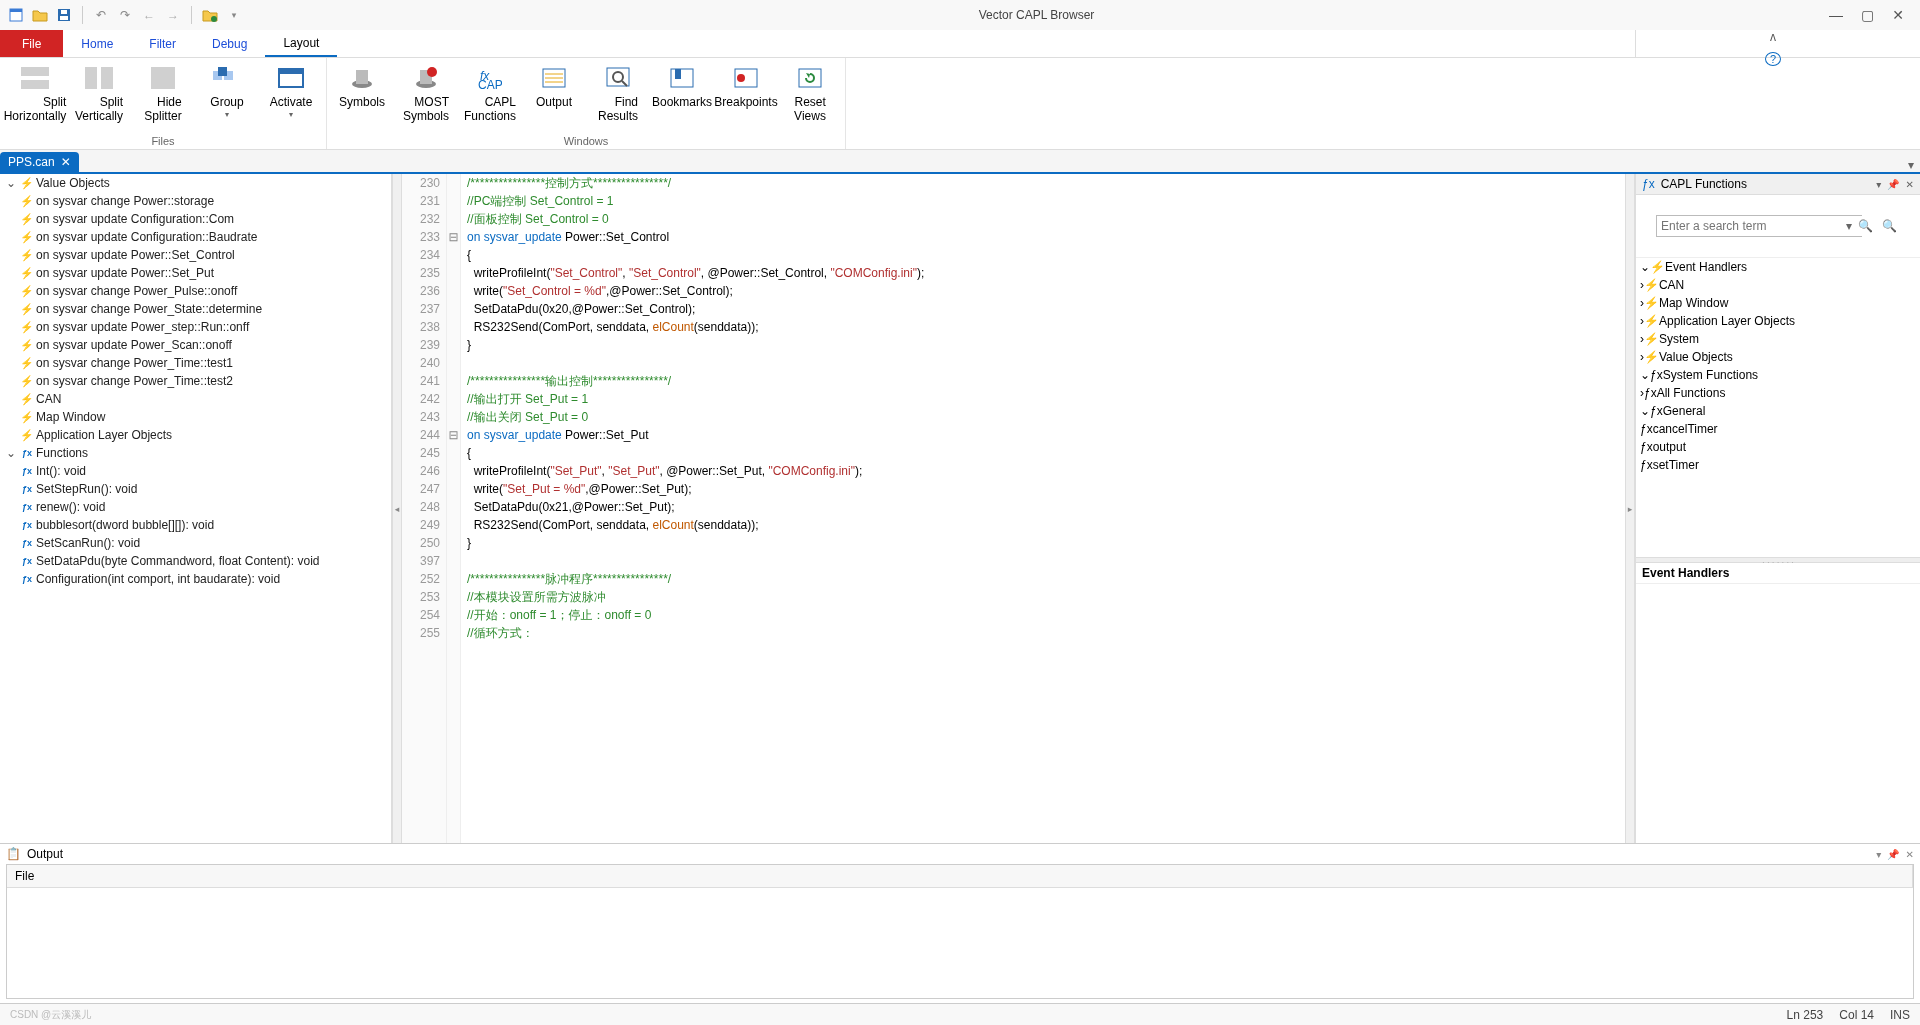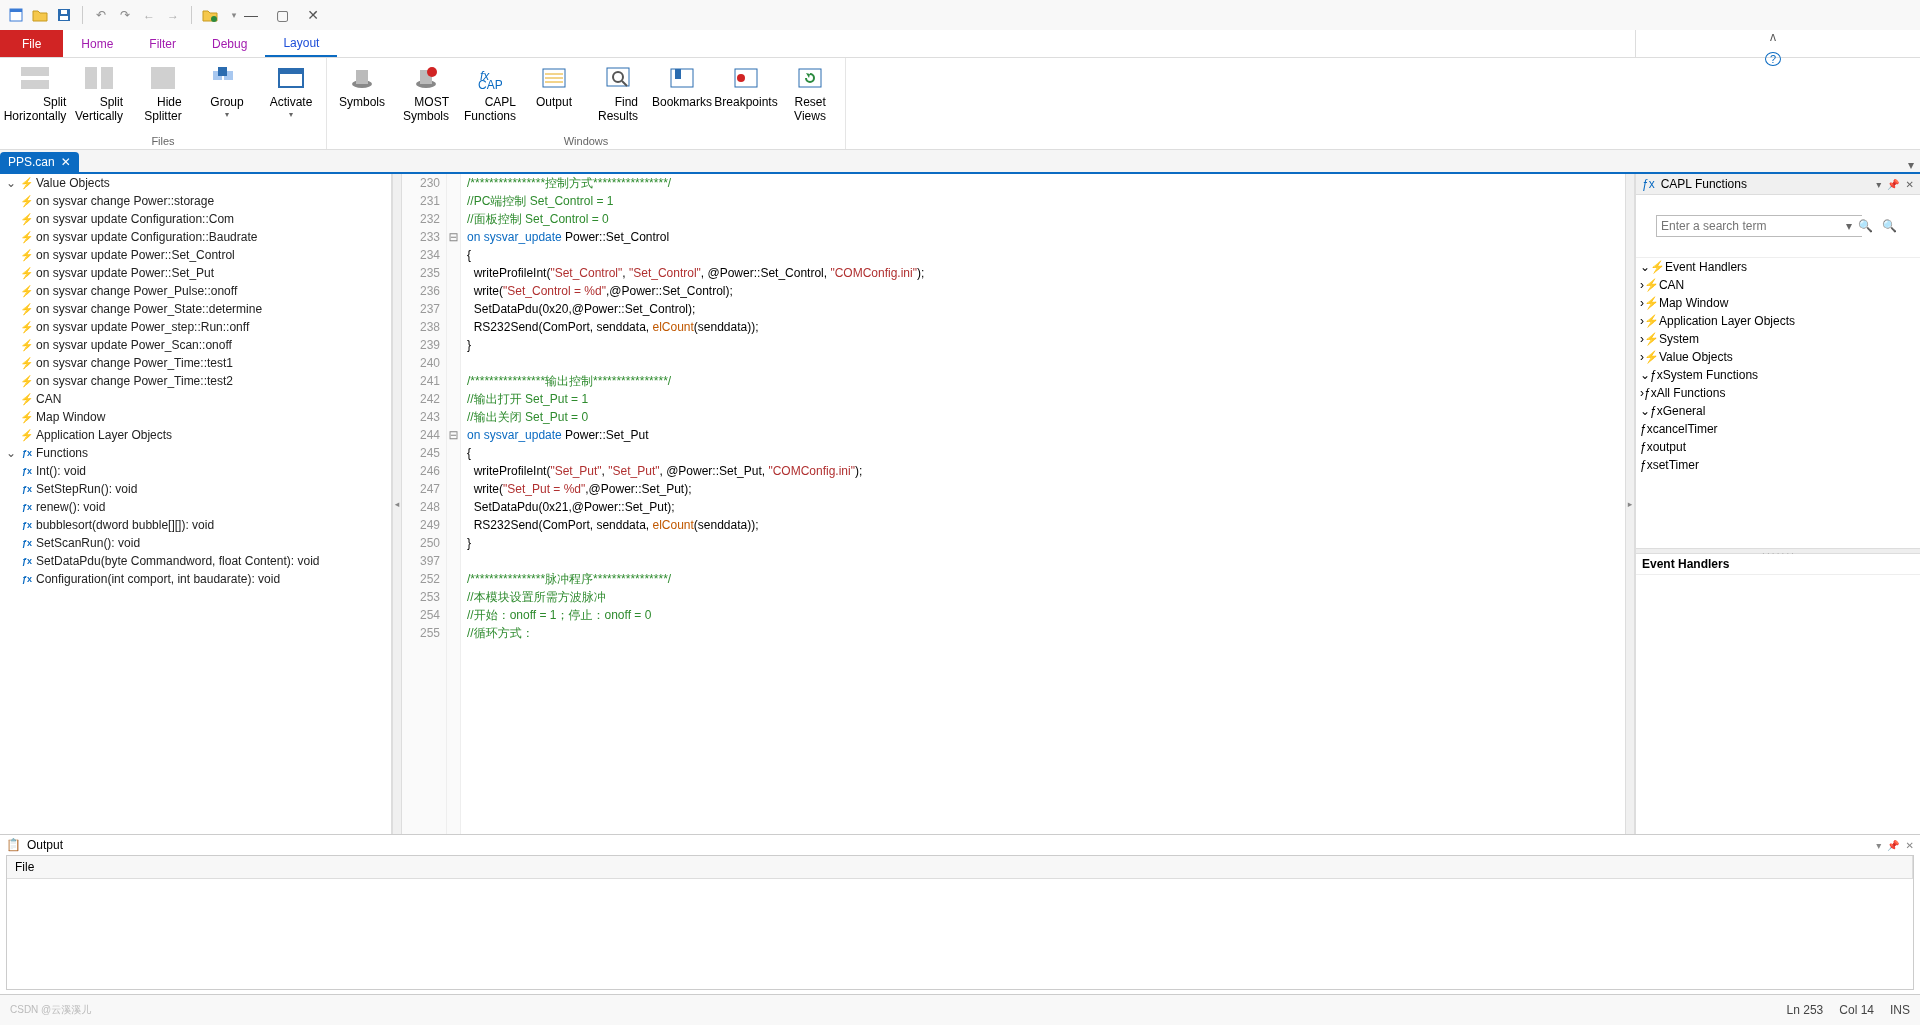--- a/index.html
+++ b/index.html
@@ -7,23 +7,23 @@
 
 .titlebar { height: 30px; display: flex; align-items: center; padding: 0 6px; background: #f8f8f8; }
 .titlebar .qat { display: flex; gap: 4px; align-items: center; }
 .titlebar .qat .ico { width: 20px; height: 20px; display: flex; align-items: center; justify-content: center; cursor: pointer; }
 .titlebar .title { flex: 1; text-align: center; color: #444; }
 .titlebar .winbtns { display: flex; gap: 18px; padding-right: 10px; }
 .titlebar .winbtns span { cursor: pointer; color: #555; font-size: 14px; }
 .sep { width: 1px; height: 18px; background: #ccc; margin: 0 4px; }
 
 .ribbon-tabs { height: 28px; display: flex; align-items: stretch; background: #fff; border-bottom: 1px solid #ddd; position: relative; }
-.ribbon-tabs .tab { padding: 0 18px; display: flex; align-items: center; color: #a21caf; cursor: pointer; }
+.ribbon-tabs .tab { padding: 0 18px; display: flex; align-items: center; color: #1d4ed8; cursor: pointer; }
 .ribbon-tabs .tab.file { background: #d12424; color: #fff; padding: 0 22px; }
-.ribbon-tabs .tab.active { color: #1d4ed8; border-bottom: 2px solid #0b6bc2; }
+.ribbon-tabs .tab.active { color: #000000; border-bottom: 2px solid #0b6bc2; }
 .ribbon-tabs .right { margin-left: auto; display: flex; align-items: center; gap: 8px; padding-right: 10px; }
 
 .ribbon { height: 92px; display: flex; border-bottom: 1px solid #ddd; background: #fff; }
 .group { display: flex; flex-direction: column; align-items: center; padding: 4px 8px 2px 8px; border-right: 1px solid #e5e5e5; }
 .group .row { display: flex; gap: 10px; flex: 1; align-items: flex-start; }
 .group .bigbtn { display: flex; flex-direction: column; align-items: center; width: 54px; cursor: pointer; text-align: right; line-height: 1.15; }
 .group .bigbtn .gicon { width: 32px; height: 32px; margin-bottom: 2px; display: flex; align-items: center; justify-content: center; }
 .group .glabel { color: #666; font-size: 11px; padding-top: 2px; }
 
 .filetabs { height: 24px; background: #f5f5f5; display: flex; align-items: flex-end; border-bottom: 2px solid #0b6bc2; }
@@ -67,21 +67,21 @@
 .detail-hdr { padding: 3px 6px; font-weight: bold; border-bottom: 1px solid #eee; }
 .detail { flex: 0 0 280px; }
 
 .output { height: 160px; border-top: 1px solid #ccc; display: flex; flex-direction: column; }
 .output .ohdr { display: flex; align-items: center; padding: 3px 6px; gap: 6px; }
 .output .ohdr .spacer { flex: 1; }
 .output .ogrid { flex: 1; border: 1px solid #ccc; margin: 0 6px 4px 6px; }
 .output .ogridh { display: flex; background: #f7f7f7; border-bottom: 1px solid #ddd; }
 .output .ogridh div { padding: 4px 8px; border-right: 1px solid #ddd; }
 
-.status { height: 31px; border-top: 1px solid #ccc; display: flex; align-items: center; justify-content: flex-end; padding: 0 10px; gap: 16px; color: #444; font-size: 11px; background: #f8f8f8; }
+.status { height: 22px; border-top: 1px solid #ccc; display: flex; align-items: center; justify-content: flex-end; padding: 0 10px; gap: 16px; color: #444; font-size: 11px; background: #f8f8f8; }
 svg { display: block; }
 </style>
 </head>
 <body>
 
 <div class="titlebar">
   <div class="qat">
     <span class="ico">
         <svg width="16" height="16">
           <rect x="2" y="2" width="12" height="12" fill="#fff" stroke="#3a7bd5"></rect>
@@ -107,20 +107,21 @@
     <span class="ico" style="color:#aaa">→</span>
     <span class="sep"></span>
     <span class="ico">
         <svg width="16" height="16">
           <path d="M1 4h5l2 2h7v8H1z" fill="#f5c84c" stroke="#c79a20"></path>
           <circle cx="12" cy="12" r="3" fill="#2b8a3e"></circle>
         </svg>
       </span>
     <span class="ico" style="color:#888;font-size:9px">▾</span>
   </div>
+  <div class="title">Vector CAPL Browser</div>
   <div class="winbtns">
     <span>—</span>
     <span>▢</span>
     <span>✕</span>
   </div>
 </div>
 
 <div class="ribbon-tabs">
   <div class="tab file">File</div>
   <div class="tab">Home</div>

